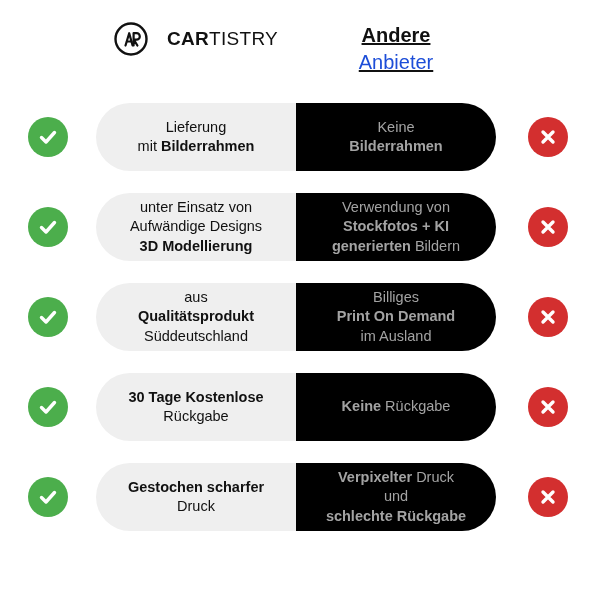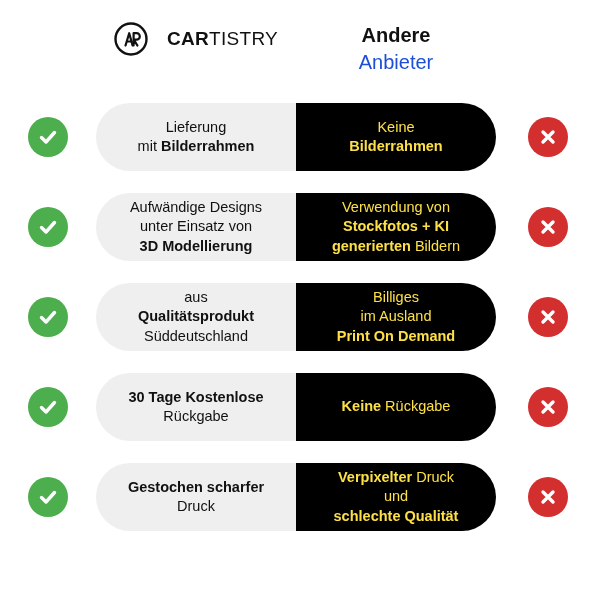--- a/index.html
+++ b/index.html
@@ -37,20 +37,21 @@
     width: 200px;
     flex: 0 0 200px;
     display: flex;
     align-items: center;
     justify-content: center;
   }
   .col-right {
     width: 200px;
     flex: 0 0 200px;
     text-align: center;
+    text-decoration: underline;
   }
   .col-x {
     width: 104px;
     flex: 0 0 104px;
   }
 
   .brand {
     display: flex;
     align-items: center;
     gap: 19px;
@@ -111,21 +112,21 @@
     display: flex;
     align-items: center;
     justify-content: center;
     text-align: center;
     padding: 0 10px;
     box-sizing: border-box;
   }
   .pill-right {
     flex: 0 0 200px;
     background: #000000;
-    color: #fde047;
+    color: #a3a3a3;
     display: flex;
     align-items: center;
     justify-content: center;
     text-align: center;
     padding: 0 10px;
     box-sizing: border-box;
   }
   .txt {
     font-size: 14.5px;
     line-height: 1.32;
@@ -214,22 +215,22 @@
       <div class="col-check">
         <span class="badge badge-check">
           <svg width="22" height="22" viewBox="0 0 22 22">
               <path d="M4.5 11.5 L9 16 L17.5 6.5" fill="none" stroke="#fff" stroke-width="3.4" stroke-linecap="round" stroke-linejoin="round"></path>
             </svg>
         </span>
       </div>
       <div class="pill">
         <div class="pill-left">
           <div class="txt">
+            <div>unter Einsatz von</div>
             <div>Aufwändige Designs</div>
-            <div>unter Einsatz von</div>
             <div><b>3D Modellierung</b></div>
           </div>
         </div>
         <div class="pill-right">
           <div class="txt">
             <div>Verwendung von</div>
             <div><b>Stockfotos + KI</b></div>
             <div><b>generierten </b><span>Bildern</span></div>
           </div>
         </div>
@@ -255,22 +256,22 @@
         <div class="pill-left">
           <div class="txt">
             <div>aus</div>
             <div><b>Qualitätsprodukt</b></div>
             <div>Süddeutschland</div>
           </div>
         </div>
         <div class="pill-right">
           <div class="txt">
             <div>Billiges</div>
+            <div><b>Print On Demand</b></div>
             <div>im Ausland</div>
-            <div><b>Print On Demand</b></div>
           </div>
         </div>
       </div>
       <div class="col-x">
         <span class="badge badge-x">
           <svg width="22" height="22" viewBox="0 0 22 22">
               <path d="M6 6 L16 16 M16 6 L6 16" fill="none" stroke="#fff" stroke-width="3.4" stroke-linecap="round"></path>
             </svg>
         </span>
       </div>
@@ -318,21 +319,21 @@
         <div class="pill-left">
           <div class="txt">
             <div><b>Gestochen scharfer</b></div>
             <div>Druck</div>
           </div>
         </div>
         <div class="pill-right">
           <div class="txt">
             <div><b>Verpixelter </b><span>Druck</span></div>
             <div>und</div>
-            <div><b>schlechte Qualität</b></div>
+            <div><b>schlechte Rückgabe</b></div>
           </div>
         </div>
       </div>
       <div class="col-x">
         <span class="badge badge-x">
           <svg width="22" height="22" viewBox="0 0 22 22">
               <path d="M6 6 L16 16 M16 6 L6 16" fill="none" stroke="#fff" stroke-width="3.4" stroke-linecap="round"></path>
             </svg>
         </span>
       </div>

